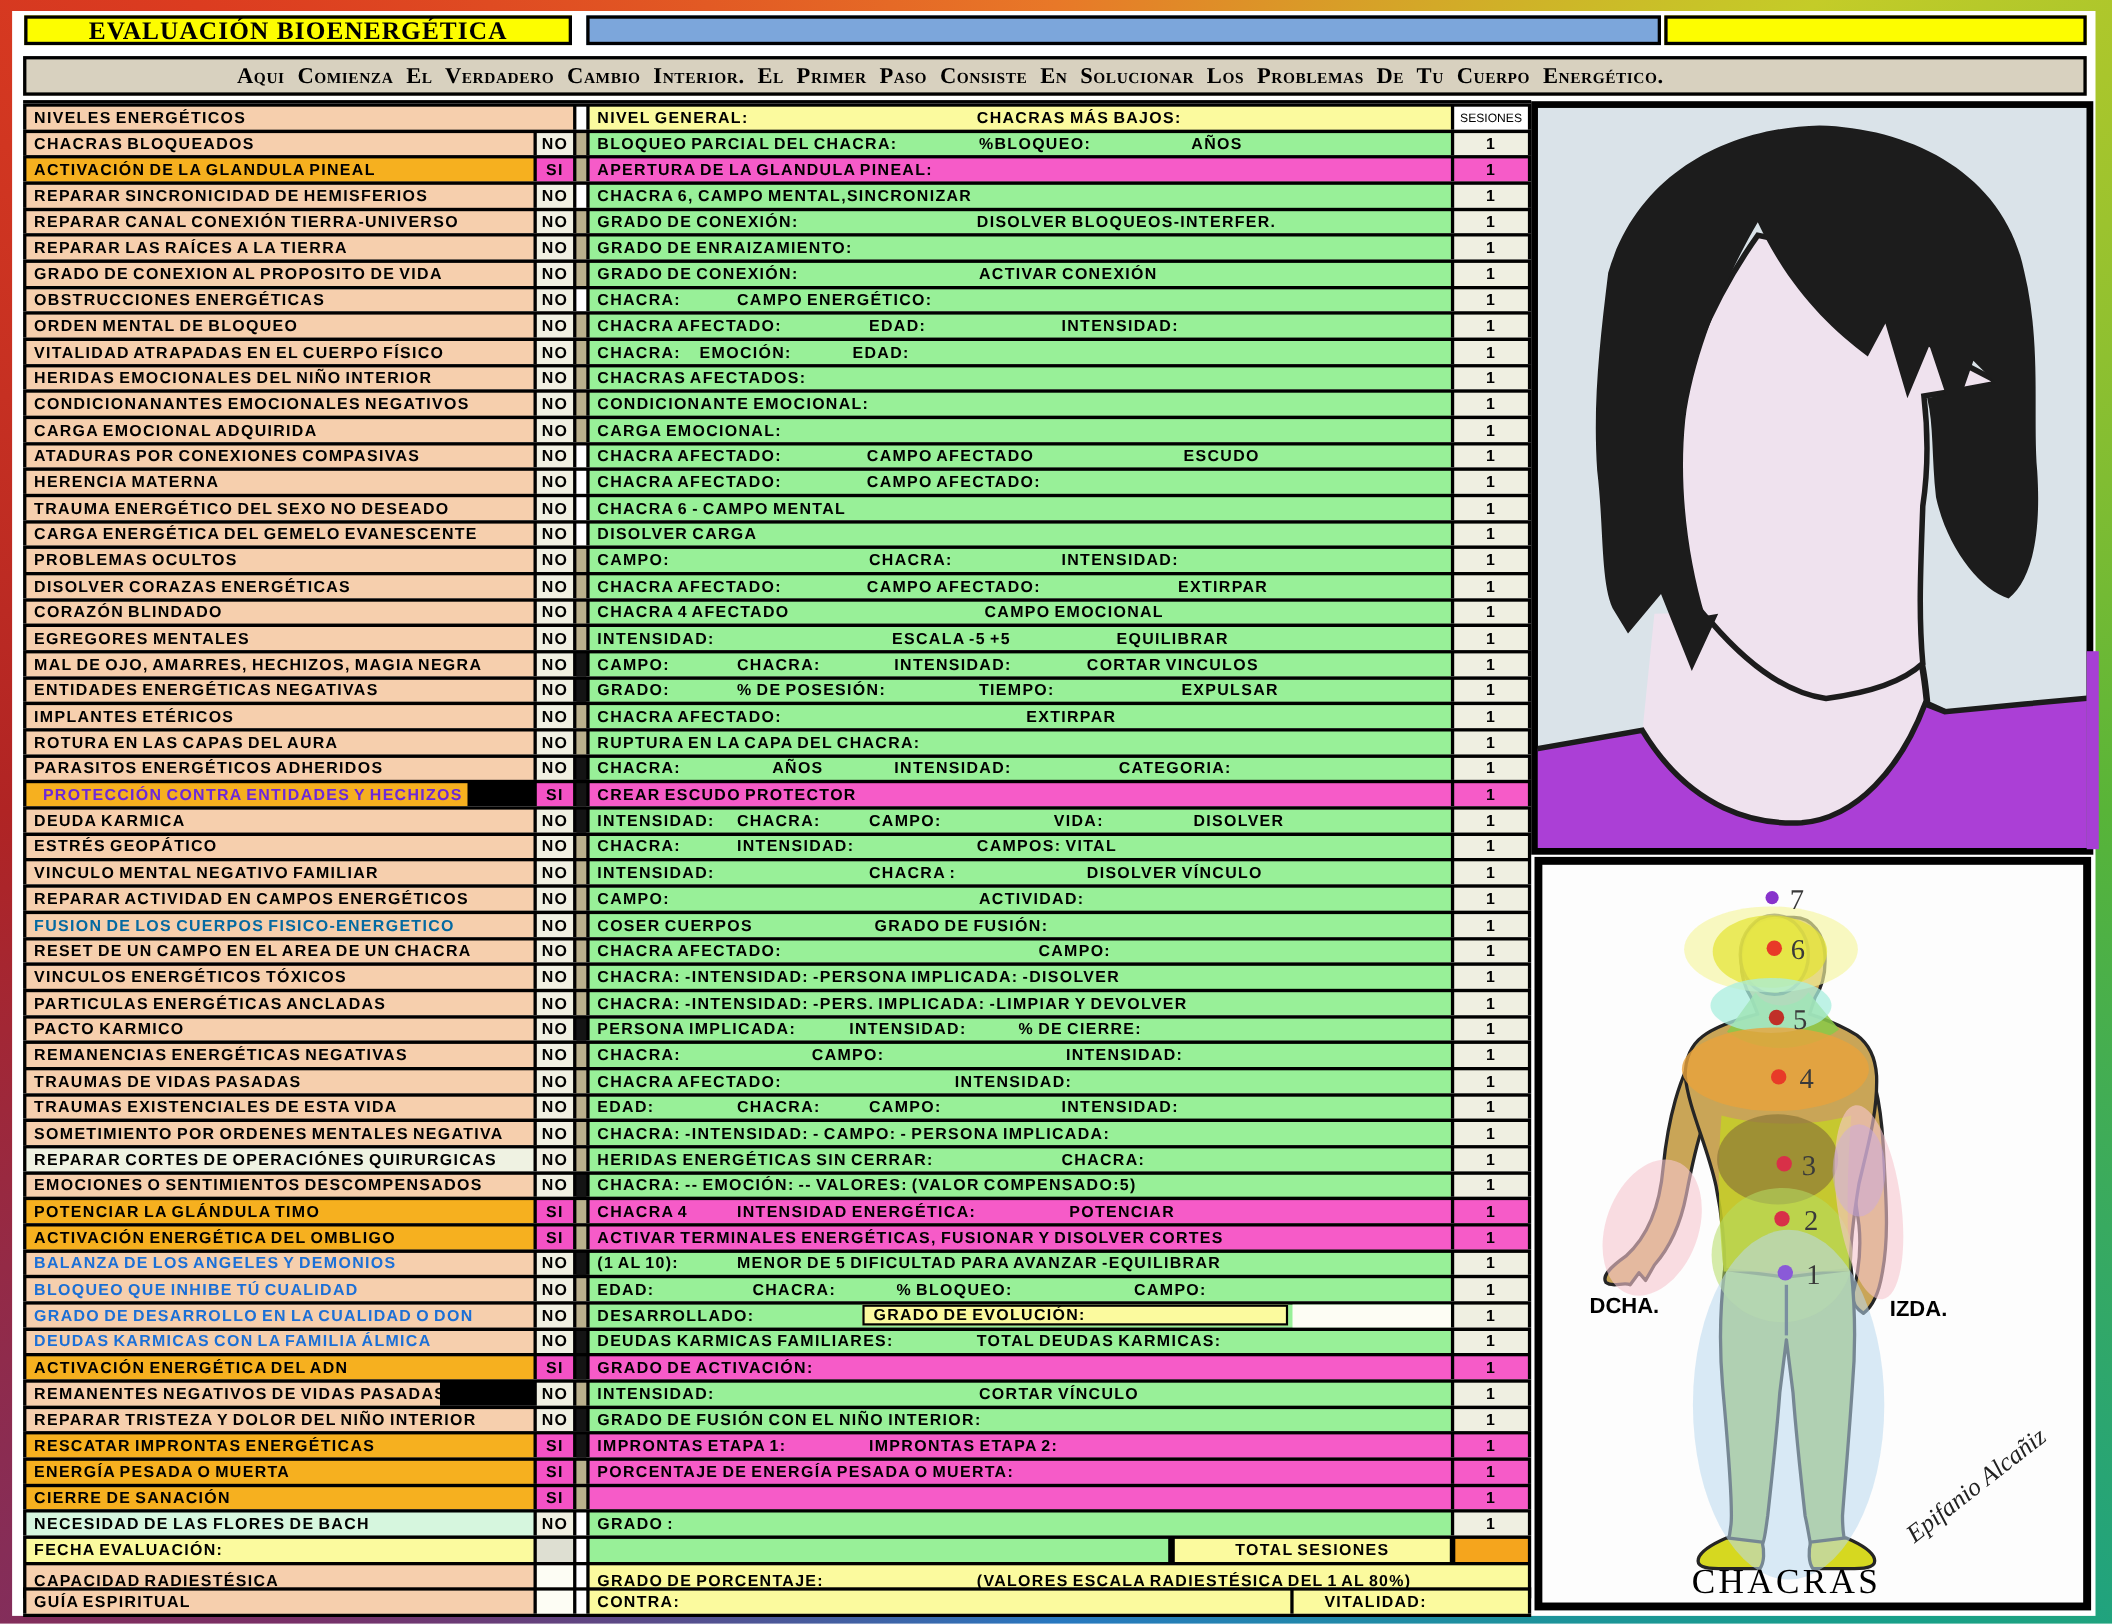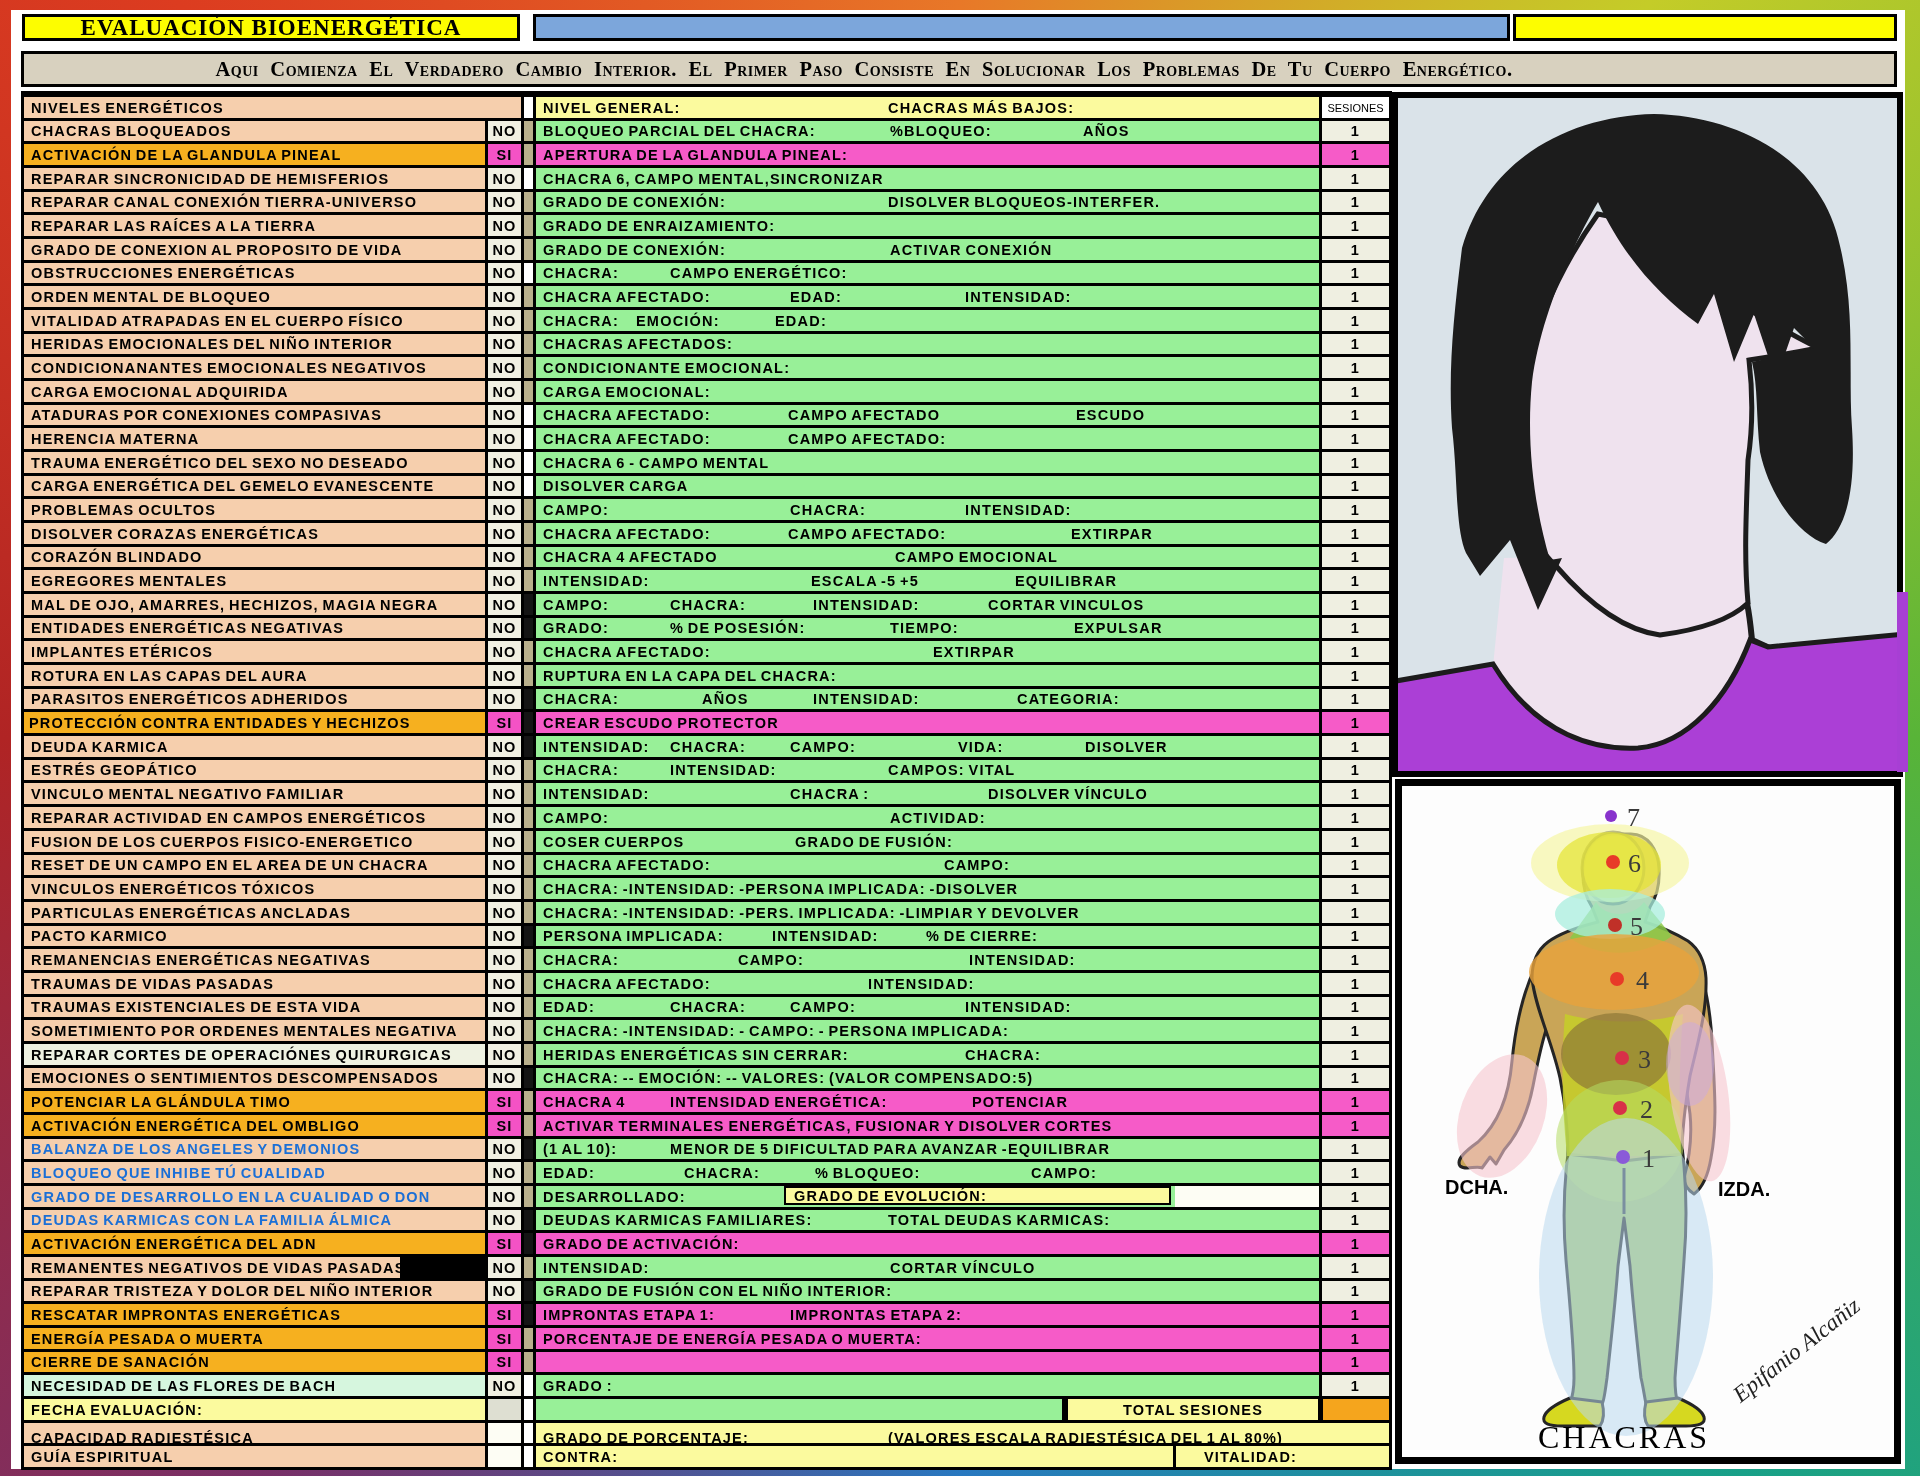--- a/index.html
+++ b/index.html
@@ -253,21 +253,21 @@
     <div class="c t ctr" style="left:467px;width:33px;background:#f1f0e2">NO</div>
     <div class="c" style="left:503px;width:9px;background:#141414"></div>
     <div class="c" style="left:515px;width:783px;background:#98f098"></div>
     <span class="seg t" style="left:522px">CHACRA:</span>
     <span class="seg t" style="left:681px">AÑOS</span>
     <span class="seg t" style="left:792px">INTENSIDAD:</span>
     <span class="seg t" style="left:996px">CATEGORIA:</span>
     <div class="c t ctr" style="left:1301px;width:67px;background:#efefe1">1</div>
   </div>
 <div class="row" style="top:709px;height:24px">
-    <div class="c t" style="left:3px;width:461px;background:#f6b01f;color:#000000;padding-left:5px">PROTECCIÓN CONTRA ENTIDADES Y HECHIZOS</div>
+    <div class="c t" style="left:3px;width:401px;background:#f6b01f;color:#6d28d9;padding-left:15px">PROTECCIÓN CONTRA ENTIDADES Y HECHIZOS</div>
     <div class="c t ctr" style="left:467px;width:33px;background:#f452c5">SI</div>
     <div class="c" style="left:503px;width:9px;background:#141414"></div>
     <div class="c" style="left:515px;width:783px;background:#f65bc8"></div>
     <span class="seg t" style="left:522px">CREAR ESCUDO PROTECTOR</span>
     <div class="c t ctr" style="left:1301px;width:67px;background:#f65bc8">1</div>
   </div>
 <div class="row" style="top:733px;height:24px">
     <div class="c t" style="left:3px;width:461px;background:#f6cfad;color:#000;padding-left:7px">DEUDA KARMICA</div>
     <div class="c t ctr" style="left:467px;width:33px;background:#f1f0e2">NO</div>
     <div class="c" style="left:503px;width:9px;background:#141414"></div>
@@ -302,21 +302,21 @@
 <div class="row" style="top:804px;height:24px">
     <div class="c t" style="left:3px;width:461px;background:#f6cfad;color:#000;padding-left:7px">REPARAR ACTIVIDAD EN CAMPOS ENERGÉTICOS</div>
     <div class="c t ctr" style="left:467px;width:33px;background:#f1f0e2">NO</div>
     <div class="c" style="left:503px;width:9px;background:#b9b08c"></div>
     <div class="c" style="left:515px;width:783px;background:#98f098"></div>
     <span class="seg t" style="left:522px">CAMPO:</span>
     <span class="seg t" style="left:869px">ACTIVIDAD:</span>
     <div class="c t ctr" style="left:1301px;width:67px;background:#efefe1">1</div>
   </div>
 <div class="row" style="top:828px;height:24px">
-    <div class="c t" style="left:3px;width:461px;background:#f6cfad;color:#000000;padding-left:7px">FUSION DE LOS CUERPOS FISICO-ENERGETICO</div>
+    <div class="c t" style="left:3px;width:461px;background:#f6cfad;color:#0369a1;padding-left:7px">FUSION DE LOS CUERPOS FISICO-ENERGETICO</div>
     <div class="c t ctr" style="left:467px;width:33px;background:#f1f0e2">NO</div>
     <div class="c" style="left:503px;width:9px;background:#b9b08c"></div>
     <div class="c" style="left:515px;width:783px;background:#98f098"></div>
     <span class="seg t" style="left:522px">COSER CUERPOS</span>
     <span class="seg t" style="left:774px">GRADO DE FUSIÓN:</span>
     <div class="c t ctr" style="left:1301px;width:67px;background:#efefe1">1</div>
   </div>
 <div class="row" style="top:852px;height:23px">
     <div class="c t" style="left:3px;width:461px;background:#f6cfad;color:#000;padding-left:7px">RESET DE UN CAMPO EN EL  AREA DE UN CHACRA</div>
     <div class="c t ctr" style="left:467px;width:33px;background:#f1f0e2">NO</div>

